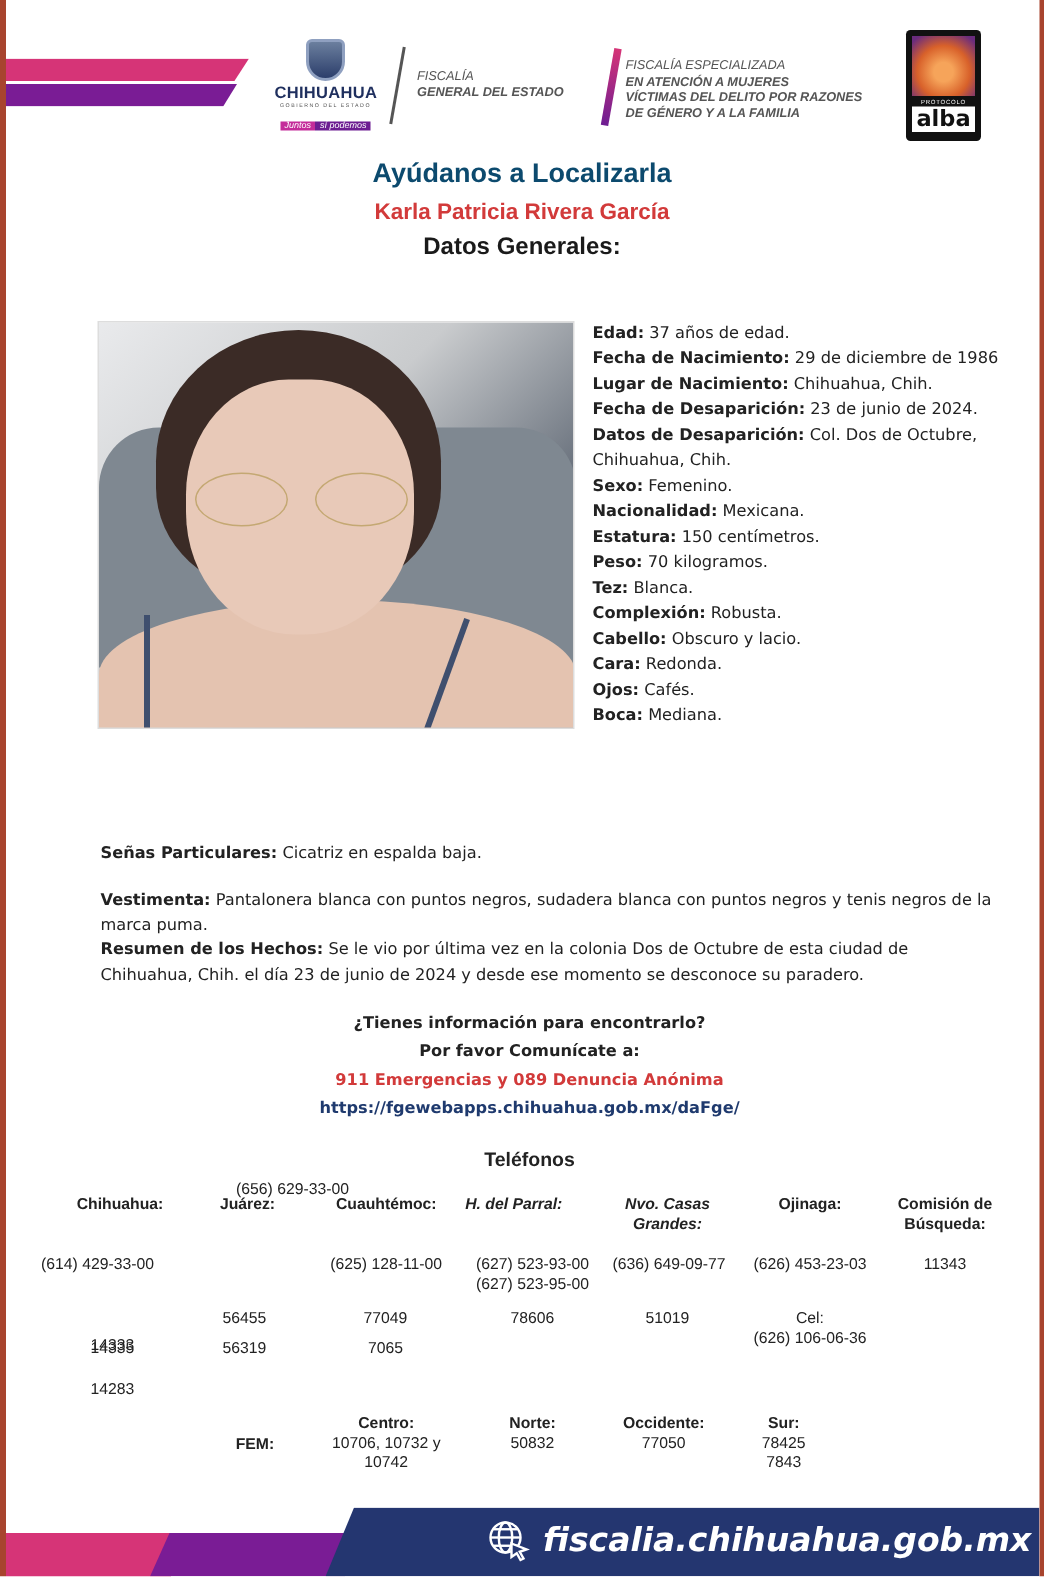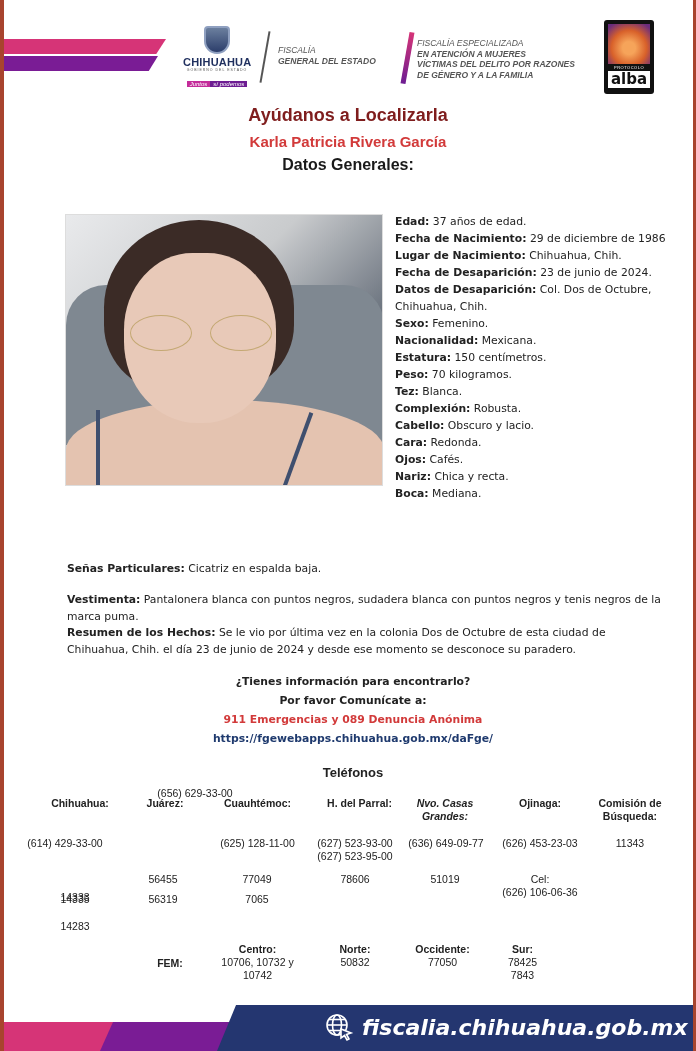--- a/index.html
+++ b/index.html
@@ -30,21 +30,21 @@
   .fge .l1 { font-weight: normal; }
   .fem { position: absolute; left: 417px; top: 38px; font-size: 8.5px; font-weight: bold; font-style: italic; color: #555; line-height: 10.5px; }
   .fem .l1 { font-weight: normal; }
 
   .alba { position: absolute; left: 604px; top: 20px; width: 50px; height: 74px; background: #111; border-radius: 3px; padding: 4px; }
   .alba-img { width: 42px; height: 40px; background: radial-gradient(circle at 50% 60%, #f6a45a 20%, #d8612a 55%, #6a2c7d 90%); }
   .alba-small { color: #fff; font-size: 4px; text-align: center; margin-top: 1px; letter-spacing: 0.5px; }
   .alba-name { background: #fff; color: #111; font-weight: bold; font-size: 15px; text-align: center; line-height: 17px; margin-top: 1px; font-family: "DejaVu Sans", sans-serif; }
 
   
-  .title { position: absolute; top: 105px; left: 0; width: 696px; text-align: center; font-size: 18px; font-weight: bold; color: #7f1d1d; }
+  .title { position: absolute; top: 105px; left: 0; width: 696px; text-align: center; font-size: 18px; font-weight: bold; color: #0c4a6e; }
   .name { position: absolute; top: 133px; left: 0; width: 696px; text-align: center; font-size: 15px; font-weight: bold; color: #d23a3a; }
   .subtitle { position: absolute; top: 156px; left: 0; width: 696px; text-align: center; font-size: 16px; font-weight: bold; color: #1a1a1a; }
 
   
   .photo { position: absolute; left: 65px; top: 214px; width: 318px; height: 272px; overflow: hidden; border: 1px solid #ddd;
     background: linear-gradient(135deg, #e9eaec 0%, #c9cbcd 40%, #6d7580 70%, #5a6270 100%); }
   .photo .seat { position: absolute; left: 0; top: 70px; width: 318px; height: 160px; background: #7f8891; border-radius: 40px 40px 0 0; }
   .photo .hair { position: absolute; left: 38px; top: 5px; width: 190px; height: 175px; background: #3b2b26; border-radius: 50% 50% 40% 40%; }
   .photo .face { position: absolute; left: 58px; top: 38px; width: 152px; height: 170px; background: #e8c9b8; border-radius: 45% 45% 48% 48%; }
   .photo .glasses { position: absolute; left: 64px; top: 100px; width: 142px; height: 38px; }
@@ -147,38 +147,37 @@
   <div class="row"><b>Datos de Desaparición:</b><span> Col. Dos de Octubre, Chihuahua, Chih.</span></div>
   <div class="row"><b>Sexo:</b><span> Femenino.</span></div>
   <div class="row"><b>Nacionalidad:</b><span> Mexicana.</span></div>
   <div class="row"><b>Estatura:</b><span> 150 centímetros.</span></div>
   <div class="row"><b>Peso:</b><span> 70 kilogramos.</span></div>
   <div class="row"><b>Tez:</b><span> Blanca.</span></div>
   <div class="row"><b>Complexión:</b><span> Robusta.</span></div>
   <div class="row"><b>Cabello:</b><span> Obscuro y lacio.</span></div>
   <div class="row"><b>Cara:</b><span> Redonda.</span></div>
   <div class="row"><b>Ojos:</b><span> Cafés.</span></div>
-  <div class="row"><b>Nariz:</b><span> Chica y recta.</span></div>
   <div class="row"><b>Boca:</b><span> Mediana.</span></div>
 </div>
 
 <div class="para senas"><b>Señas Particulares:</b><span> Cicatriz en espalda baja.</span></div>
 <div class="para vest"><b>Vestimenta:</b><span> Pantalonera blanca con puntos negros, sudadera blanca con puntos negros y tenis negros de la marca puma.</span></div>
 <div class="para resumen"><b>Resumen de los Hechos:</b><span> Se le vio por última vez en la colonia Dos de Octubre de esta ciudad de Chihuahua, Chih. el día 23 de junio de 2024 y desde ese momento se desconoce su paradero.</span></div>
 
 <div class="center-line ask">¿Tienes información para encontrarlo?</div>
 <div class="center-line call">Por favor Comunícate a:</div>
 <div class="center-line emerg">911 Emergencias y 089 Denuncia Anónima</div>
 <div class="center-line url">https://fgewebapps.chihuahua.gob.mx/daFge/</div>
 <div class="center-line tels-title">Teléfonos</div>
 
 <div class="ph h" style="left:40px; top:797px; width:80px;">Chihuahua:</div>
 <div class="ph h" style="left:125px; top:797px; width:80px;">Juárez:</div>
 <div class="ph h" style="left:215px; top:797px; width:85px;">Cuauhtémoc:</div>
-<div class="ph h" style="left:317px; top:797px; width:85px;">H. del Parral:</div>
+<div class="ph h" style="left:300px; top:797px; width:85px;font-style:italic;">H. del Parral:</div>
 <div class="ph h" style="left:405px; top:797px; width:80px;font-style:italic;">
     <div>Nvo. Casas</div>
     <div>Grandes:</div>
   </div>
 <div class="ph h" style="left:500px; top:797px; width:80px;">Ojinaga:</div>
 <div class="ph h" style="left:590px; top:797px; width:80px;">
     <div>Comisión de</div>
     <div>Búsqueda:</div>
   </div>
 

